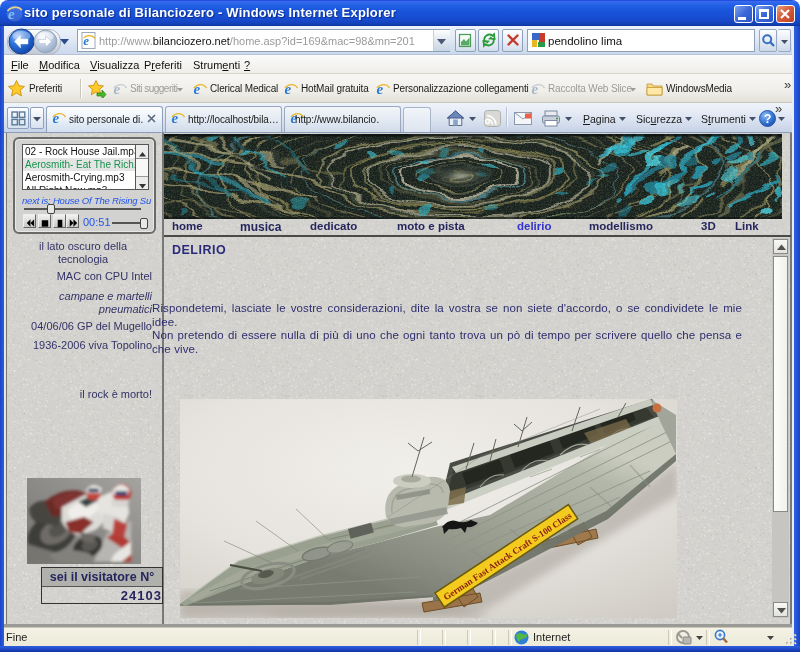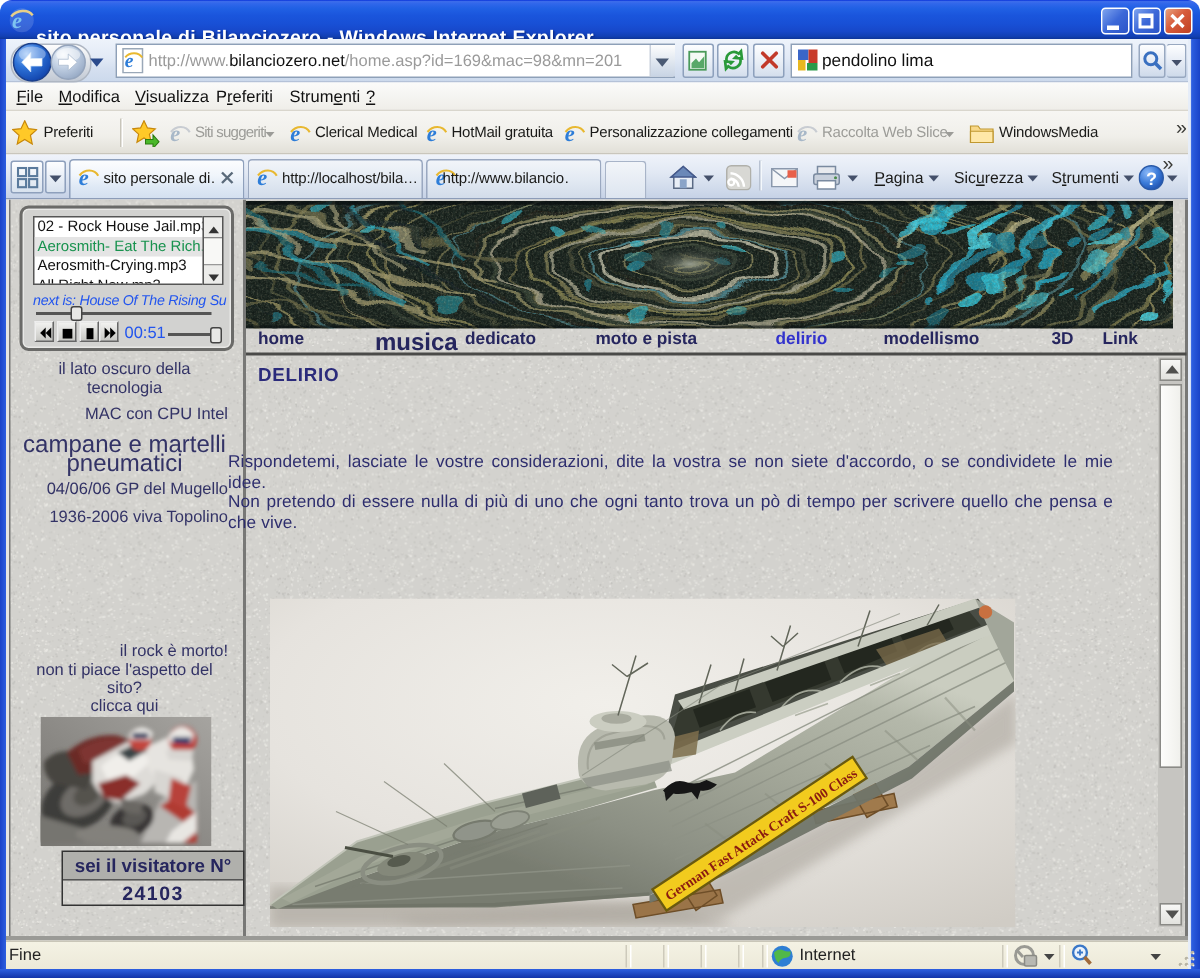--- a/index.html
+++ b/index.html
@@ -1,20 +1,20 @@
 <!DOCTYPE html>
 <html><head><meta charset="utf-8">
 <style>
 html,body{margin:0;padding:0;background:#fff;}
 body{width:800px;height:652px;position:relative;overflow:hidden;font-family:"Liberation Sans",sans-serif;}
 .abs{position:absolute;}
 
 #titlebar{left:0;top:0;width:800px;height:26px;border-radius:8px 8px 0 0;
  background:linear-gradient(180deg,#0831D9 0%,#3D6DEB 4%,#2F66EA 10%,#2060E4 22%,#1A55DC 40%,#1850D6 60%,#1748CA 80%,#1240B4 93%,#0E3498 100%);}
-#titletext{left:24px;top:5px;color:#fff;font-size:13px;font-weight:bold;letter-spacing:.2px;text-shadow:1px 1px 1px #0A2C8C;margin-top:12px;}
+#titletext{left:24px;top:5px;color:#fff;font-size:13px;font-weight:bold;letter-spacing:.2px;text-shadow:1px 1px 1px #0A2C8C;}
 .tbtn{top:5px;width:19px;height:18px;border-radius:3px;border:1px solid #fff;box-sizing:border-box;}
 #btnmin,#btnmax{background:linear-gradient(135deg,#7FA4EF 0%,#3C68D8 50%,#2C55C8 100%);}
 #btnclose{background:linear-gradient(135deg,#E8A27E 0%,#D75C3C 45%,#C04022 100%);}
 #leftborder{left:0;top:26px;width:4px;height:621px;background:linear-gradient(90deg,#1A43C8,#2E5FE0);}
 #rightborder{right:0;top:26px;width:8px;height:621px;background:linear-gradient(90deg,#E6EDF8 0%,#E6EDF8 20%,#2E5FE0 30%,#1A43C8 100%);}
 #bottomborder{left:0;top:646px;width:800px;height:6px;background:linear-gradient(180deg,#2E5FE0,#1333A8);}
 
 #addrbar{left:4px;top:26px;width:788px;height:29px;background:linear-gradient(180deg,#EEF3FB 0%,#E2EAF6 45%,#D5E0F0 70%,#CCD9EC 100%);border-bottom:1px solid #B5C2D8;box-sizing:border-box;}
 #menubar{left:4px;top:55px;width:788px;height:19px;background:linear-gradient(180deg,#FBFBFA,#EFEEE9);border-bottom:1px solid #D9D6CD;box-sizing:border-box;}
 #favbar{left:4px;top:74px;width:788px;height:29px;background:linear-gradient(180deg,#F7F6F3 0%,#F0EFEA 60%,#E2E0D8 100%);border-bottom:1px solid #C9C6BC;box-sizing:border-box;}
@@ -1739,21 +1739,21 @@
 <ellipse cx="400" cy="58" rx="6" ry="2" fill="#1F98B0" opacity="0.66" transform="rotate(8 400 58)"></ellipse>
 <ellipse cx="228" cy="55" rx="3" ry="3" fill="#1F98B0" opacity="0.59" transform="rotate(-18 228 55)"></ellipse>
 </g>
 <rect width="618" height="85" filter="url(#grain2)" opacity="0.55"></rect>
 <rect width="618" height="85" filter="url(#grain3)" opacity="0.5"></rect>
 <ellipse cx="296" cy="42" rx="40" ry="14" fill="url(#bcore)"></ellipse>
 <rect width="618" height="2.5" y="0" fill="#0A1012" opacity="0.8"></rect>
 <rect width="618" height="2" y="83" fill="#0A1012" opacity="0.6"></rect>
 </svg>
 <div class="abs" style="left:168px;top:87px;font-size:11.5px;font-weight:bold;color:#26265E">home</div>
-<div class="abs" style="left:246px;top:87px;font-size:16px;font-weight:bold;color:#26265E">musica</div>
+<div class="abs" style="left:236px;top:87px;font-size:12px;font-weight:bold;color:#26265E">musica</div>
 <div class="abs" style="left:306px;top:87px;font-size:11.5px;font-weight:bold;color:#26265E">dedicato</div>
 <div class="abs" style="left:393px;top:87px;font-size:11.5px;font-weight:bold;color:#26265E">moto e pista</div>
 <div class="abs" style="left:513px;top:87px;font-size:11.5px;font-weight:bold;color:#3333CC">delirio</div>
 <div class="abs" style="left:585px;top:87px;font-size:11.5px;font-weight:bold;color:#26265E">modellismo</div>
 <div class="abs" style="left:697px;top:87px;font-size:11.5px;font-weight:bold;color:#26265E">3D</div>
 <div class="abs" style="left:731px;top:87px;font-size:11.5px;font-weight:bold;color:#26265E">Link</div>
 <div class="abs" style="left:160px;top:102px;width:627px;height:2px;background:#4A4A48"></div>
 <div class="abs" style="left:9px;top:4px;width:139px;height:93px;background:#D2D2D0;border:2px solid #6A6A68;border-radius:6px;box-shadow:inset 0 0 0 1px #E8E8E6;"></div>
 <div class="abs" style="left:18px;top:11px;width:114px;height:46px;background:#fff;border:1px solid #555;border-right:none;box-sizing:border-box;overflow:hidden;">
  <div style="font-size:10px;line-height:13px;color:#111;white-space:nowrap;padding-left:2px;">02 - Rock House Jail.mp3</div>
@@ -1785,25 +1785,24 @@
       </svg></div>
 <div class="abs" style="left:62px;top:81px;width:13px;height:14px;background:linear-gradient(180deg,#F2F2F0,#C8C8C4);border:1px solid #666;border-top-color:#EEE;border-left-color:#EEE;box-sizing:border-box;"><svg width="12" height="12" viewBox="0 0 13 12">
         <path d="M3 2 L7 6 L3 10Z" fill="#000"></path>
         <path d="M7 2 L11 6 L7 10Z" fill="#000"></path>
       </svg></div>
 <div class="abs" style="left:79px;top:83px;font-size:11px;color:#2255EE;">00:51</div>
 <div class="abs" style="left:108px;top:89px;width:32px;height:2px;background:#555"></div>
 <div class="abs" style="left:136px;top:85px;width:6px;height:9px;background:#E8E8E6;border:1px solid #444;border-radius:2px;"></div>
 <div class="abs" style="left:10px;top:107px;width:138px;text-align:center;font-size:11px;line-height:13px;color:#333366;">il lato oscuro della<br>tecnologia</div>
 <div class="abs" style="left:10px;top:137px;width:138px;text-align:right;font-size:11px;line-height:13px;color:#333366;">MAC con CPU Intel</div>
-<div class="abs" style="left:10px;top:157px;width:138px;text-align:center;font-size:16px;line-height:13px;color:#333366;">campane e martelli<br>pneumatici</div>
+<div class="abs" style="left:10px;top:157px;width:138px;text-align:right;font-size:11px;line-height:13px;color:#333366;font-style:italic;">campane e martelli<br>pneumatici</div>
 <div class="abs" style="left:10px;top:187px;width:138px;text-align:right;font-size:11px;line-height:13px;color:#333366;">04/06/06 GP del Mugello</div>
 <div class="abs" style="left:10px;top:206px;width:138px;text-align:right;font-size:11px;line-height:13px;color:#333366;">1936-2006 viva Topolino</div>
-<div class="abs" style="left:10px;top:255px;width:138px;text-align:right;font-size:11px;line-height:13px;color:#333366;margin-top:40px;">il rock è morto!</div>
-<div class="abs" style="left:10px;top:308px;width:138px;text-align:center;font-size:11px;line-height:12px;color:#333366;">non ti piace l'aspetto del<br>sito?<br>clicca qui</div>
+<div class="abs" style="left:10px;top:255px;width:138px;text-align:right;font-size:11px;line-height:13px;color:#333366;">il rock è morto!</div>
 <svg class="abs" style="left:23px;top:345px" width="114" height="86" viewBox="0 0 114 86">
 <defs>
 <linearGradient id="trk" x1="0" y1="1" x2="1" y2="0">
  <stop offset="0%" stop-color="#787672"></stop>
           <stop offset="45%" stop-color="#8A8884"></stop>
           <stop offset="100%" stop-color="#A6A4A0"></stop>
 </linearGradient>
 <filter id="mblur">
           <feGaussianBlur stdDeviation="1.5"></feGaussianBlur>
         </filter>
@@ -1847,21 +1846,21 @@
 <ellipse cx="68" cy="70" rx="16" ry="11" fill="#383634" transform="rotate(-22 68 70)"></ellipse>
 <ellipse cx="70" cy="68" rx="9" ry="6" fill="#5A5854" transform="rotate(-22 70 68)"></ellipse>
 <path d="M60 54 L76 58 L74 66 L62 64Z" fill="#6A6864"></path>
 
 <path d="M0 66 L34 76 L34 86 L0 86Z" fill="#76746F"></path>
 <ellipse cx="50" cy="80" rx="22" ry="6" fill="#83817C"></ellipse>
 </g>
 </svg>
 <div class="abs" style="left:20px;top:434px;width:122px;height:37px;border:1.5px solid #333;box-sizing:border-box;margin-left:17px;">
 <div style="height:18px;background:#B0B0AC;border-bottom:1px solid #555;font-size:12.5px;font-weight:bold;color:#26265E;text-align:center;line-height:18px;">sei il visitatore N°</div>
-<div style="height:16px;font-size:13px;font-weight:bold;color:#26265E;text-align:center;line-height:17px;letter-spacing:1px;">24103</div>
+<div style="height:16px;font-size:13px;font-weight:bold;color:#26265E;text-align:right;line-height:17px;letter-spacing:1px;">24103</div>
 </div>
 <div class="abs" style="left:168px;top:110px;font-size:12.5px;font-weight:bold;color:#2B2B7B;letter-spacing:0.5px;">DELIRIO</div>
 <div class="abs" style="left:148px;top:169px;width:590px;font-size:11.5px;line-height:13.5px;color:#2E2E6E;text-align:justify;letter-spacing:0.1px;">Rispondetemi, lasciate le vostre considerazioni, dite la vostra se non siete d'accordo, o se condividete le mie idee.<br>Non pretendo di essere nulla di più di uno che ogni tanto trova un pò di tempo per scrivere quello che pensa e che vive.</div>
 <svg class="abs" style="left:176px;top:266px" width="497" height="219" viewBox="0 0 497 219">
 <defs>
 <radialGradient id="pbg" cx="45%" cy="32%" r="85%">
  <stop offset="0%" stop-color="#F1EFEA"></stop>
           <stop offset="55%" stop-color="#E6E3DE"></stop>
           <stop offset="100%" stop-color="#D0CCC5"></stop>
 </radialGradient>

